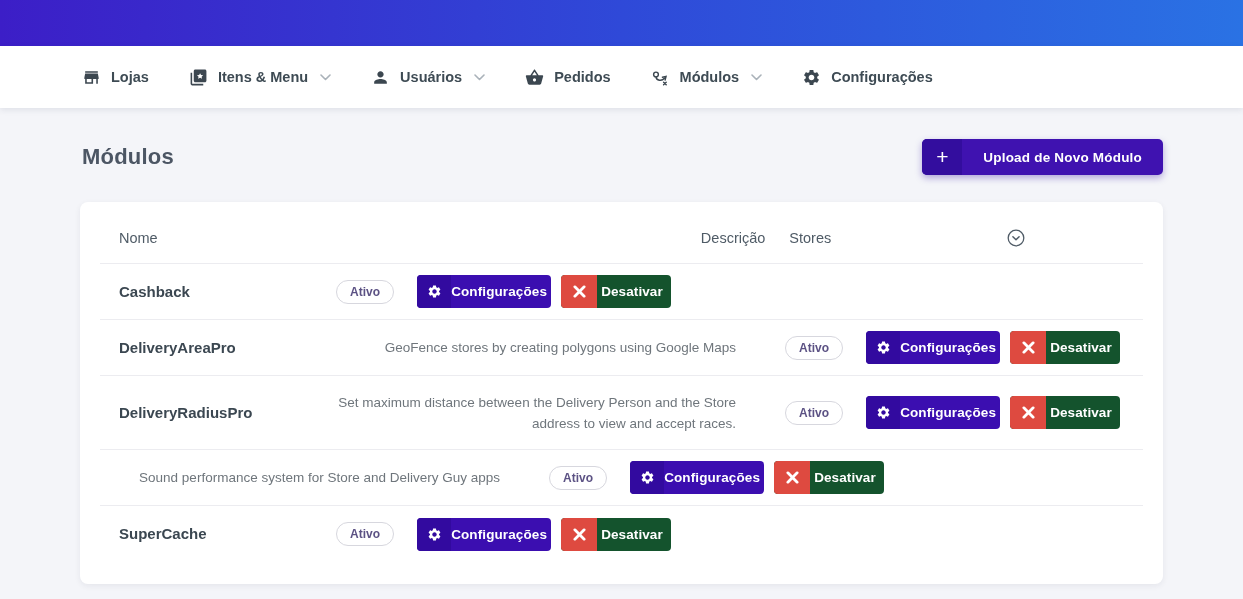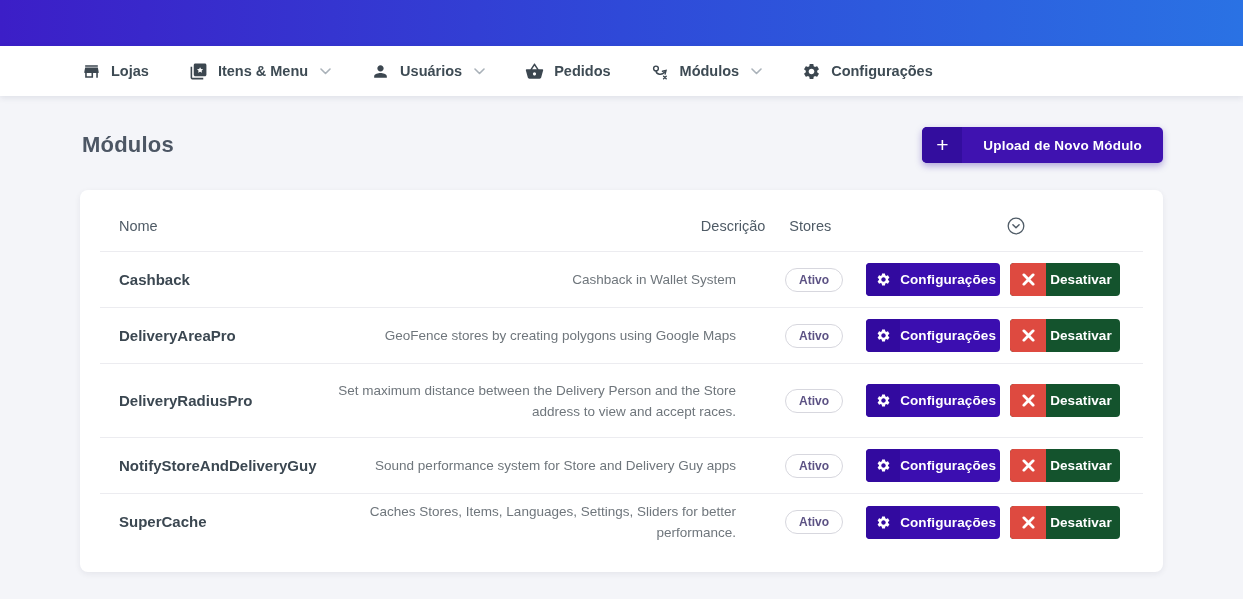--- a/index.html
+++ b/index.html
@@ -5,21 +5,21 @@
   * { box-sizing: border-box; margin: 0; padding: 0; }
   html,body { width:1243px; height:599px; }
   body {
     font-family: "Liberation Sans", sans-serif;
     background:#f4f5f9;
     overflow:hidden;
     -webkit-font-smoothing: antialiased;
   }
   .topbar { height:46px; background:linear-gradient(90deg,#3c1ec7 0%,#2f49d8 50%,#2a72e4 100%); }
   .navbar {
-    height:50px; background:#ffffff; display:flex; align-items:center;
+    height:62px; background:#ffffff; display:flex; align-items:center;
     padding-left:82px; box-shadow:0 2px 6px rgba(40,50,80,.10); position:relative; z-index:5;
   }
   .nav-item {
     display:flex; align-items:center; gap:10px; margin-right:40px;
     color:#3e4b54; font-size:14.5px; font-weight:600; cursor:pointer; white-space:nowrap;
   }
   .nav-item svg.main { width:19px; height:19px; fill:#3c4750; }
   .nav-item svg.stroke-ic { width:19px; height:19px; fill:none; stroke:#3c4750; stroke-width:1.8; stroke-linecap:round; }
   .nav-chevron { width:11px; height:7px; margin-left:2px; }
   .nav-chevron path { fill:none; stroke:#aab2b9; stroke-width:1.6; stroke-linecap:round; stroke-linejoin:round; }
@@ -153,23 +153,20 @@
           <svg class="circle-chevron" viewBox="0 0 22 22">
             <circle cx="11" cy="11" r="8.6"></circle>
               <path d="M7.6 9.6l3.4 3.4 3.4-3.4"></path>
           </svg>
         </div>
       </div>
     </div>
 
     <div class="trow tbody-row">
       <div class="col-name"><span class="module-name">Cashback</span></div>
-      <div class="col-desc">
-          <div class="module-desc">Cashback in Wallet System</div>
-        </div>
       <div class="col-status"><span class="badge">Ativo</span></div>
       <div class="col-actions">
           <div class="actions-pair">
         <button class="btn btn-config">
           <span class="icon-box">
                 <svg viewBox="0 0 24 24">
                   <path d="M19.14 12.94c.04-.3.06-.61.06-.94 0-.32-.02-.64-.07-.94l2.03-1.58c.18-.14.23-.41.12-.61l-1.92-3.32c-.12-.22-.37-.29-.59-.22l-2.39.96c-.5-.38-1.03-.7-1.62-.94l-.36-2.54c-.04-.24-.24-.41-.48-.41h-3.84c-.24 0-.43.17-.47.41l-.36 2.54c-.59.24-1.13.57-1.62.94l-2.39-.96c-.22-.08-.47 0-.59.22L2.74 8.87c-.12.21-.08.47.12.61l2.03 1.58c-.05.3-.09.63-.09.94s.02.64.07.94l-2.03 1.58c-.18.14-.23.41-.12.61l1.92 3.32c.12.22.37.29.59.22l2.39-.96c.5.38 1.03.7 1.62.94l.36 2.54c.05.24.24.41.48.41h3.84c.24 0 .44-.17.47-.41l.36-2.54c.59-.24 1.13-.56 1.62-.94l2.39.96c.22.08.47 0 .59-.22l1.92-3.32c.12-.22.07-.47-.12-.61l-2.01-1.58zM12 15.6c-1.98 0-3.6-1.62-3.6-3.6s1.62-3.6 3.6-3.6 3.6 1.62 3.6 3.6-1.62 3.6-3.6 3.6z"></path>
                 </svg>
               </span>
           <span class="label">Configurações</span>
@@ -236,21 +233,20 @@
                   <path d="M2 2l10 10M12 2L2 12"></path>
                 </svg>
               </span>
           <span class="label">Desativar</span>
         </button>
       </div>
         </div>
     </div>
 
     <div class="trow tbody-row">
-      <div class="col-name"><span class="module-name">NotifyStoreAndDeliveryGuy</span></div>
       <div class="col-desc">
           <div class="module-desc">Sound performance system for Store and Delivery Guy apps</div>
         </div>
       <div class="col-status"><span class="badge">Ativo</span></div>
       <div class="col-actions">
           <div class="actions-pair">
         <button class="btn btn-config">
           <span class="icon-box">
                 <svg viewBox="0 0 24 24">
                   <path d="M19.14 12.94c.04-.3.06-.61.06-.94 0-.32-.02-.64-.07-.94l2.03-1.58c.18-.14.23-.41.12-.61l-1.92-3.32c-.12-.22-.37-.29-.59-.22l-2.39.96c-.5-.38-1.03-.7-1.62-.94l-.36-2.54c-.04-.24-.24-.41-.48-.41h-3.84c-.24 0-.43.17-.47.41l-.36 2.54c-.59.24-1.13.57-1.62.94l-2.39-.96c-.22-.08-.47 0-.59.22L2.74 8.87c-.12.21-.08.47.12.61l2.03 1.58c-.05.3-.09.63-.09.94s.02.64.07.94l-2.03 1.58c-.18.14-.23.41-.12.61l1.92 3.32c.12.22.37.29.59.22l2.39-.96c.5.38 1.03.7 1.62.94l.36 2.54c.05.24.24.41.48.41h3.84c.24 0 .44-.17.47-.41l.36-2.54c.59-.24 1.13-.56 1.62-.94l2.39.96c.22.08.47 0 .59-.22l1.92-3.32c.12-.22.07-.47-.12-.61l-2.01-1.58zM12 15.6c-1.98 0-3.6-1.62-3.6-3.6s1.62-3.6 3.6-3.6 3.6 1.62 3.6 3.6-1.62 3.6-3.6 3.6z"></path>
@@ -265,23 +261,20 @@
                 </svg>
               </span>
           <span class="label">Desativar</span>
         </button>
       </div>
         </div>
     </div>
 
     <div class="trow tbody-row last">
       <div class="col-name"><span class="module-name">SuperCache</span></div>
-      <div class="col-desc">
-          <div class="module-desc">Caches Stores, Items, Languages, Settings, Sliders for better performance.</div>
-        </div>
       <div class="col-status"><span class="badge">Ativo</span></div>
       <div class="col-actions">
           <div class="actions-pair">
         <button class="btn btn-config">
           <span class="icon-box">
                 <svg viewBox="0 0 24 24">
                   <path d="M19.14 12.94c.04-.3.06-.61.06-.94 0-.32-.02-.64-.07-.94l2.03-1.58c.18-.14.23-.41.12-.61l-1.92-3.32c-.12-.22-.37-.29-.59-.22l-2.39.96c-.5-.38-1.03-.7-1.62-.94l-.36-2.54c-.04-.24-.24-.41-.48-.41h-3.84c-.24 0-.43.17-.47.41l-.36 2.54c-.59.24-1.13.57-1.62.94l-2.39-.96c-.22-.08-.47 0-.59.22L2.74 8.87c-.12.21-.08.47.12.61l2.03 1.58c-.05.3-.09.63-.09.94s.02.64.07.94l-2.03 1.58c-.18.14-.23.41-.12.61l1.92 3.32c.12.22.37.29.59.22l2.39-.96c.5.38 1.03.7 1.62.94l.36 2.54c.05.24.24.41.48.41h3.84c.24 0 .44-.17.47-.41l.36-2.54c.59-.24 1.13-.56 1.62-.94l2.39.96c.22.08.47 0 .59-.22l1.92-3.32c.12-.22.07-.47-.12-.61l-2.01-1.58zM12 15.6c-1.98 0-3.6-1.62-3.6-3.6s1.62-3.6 3.6-3.6 3.6 1.62 3.6 3.6-1.62 3.6-3.6 3.6z"></path>
                 </svg>
               </span>
           <span class="label">Configurações</span>

